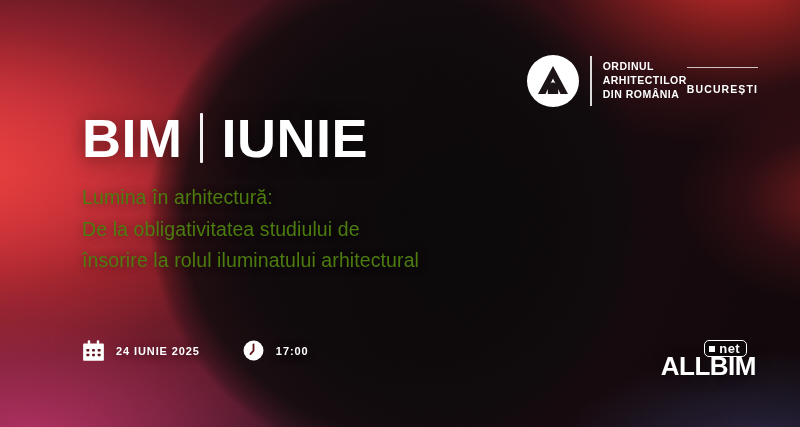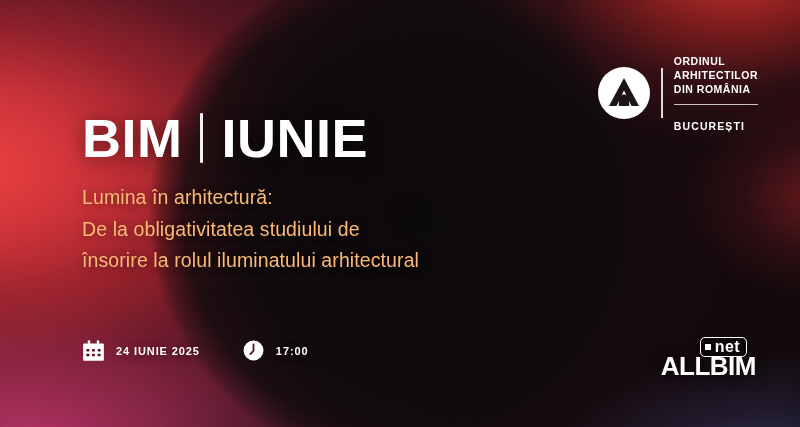--- a/index.html
+++ b/index.html
@@ -66,21 +66,21 @@
     display:flex;align-items:center;gap:18px;
     color:#fff;font-size:54px;font-weight:700;letter-spacing:.5px;line-height:1;
     text-shadow:0 2px 18px rgba(0,0,0,.5);
   }
   #title-separator{
     width:3px;height:50px;background:#fff;border-radius:1px;opacity:.95;
   }
 
   #subtitle{
     position:absolute;left:82px;top:182px;
-    color:#fdba74;font-size:19.5px;font-weight:400;line-height:1.62;
+    color:#4d7c0f;font-size:19.5px;font-weight:400;line-height:1.62;
     letter-spacing:.1px;text-shadow:0 1px 10px rgba(0,0,0,.45);
   }
 
   
   #meta-row{
     position:absolute;left:82px;top:339px;
     display:flex;align-items:center;gap:42px;
   }
   .meta-item{display:flex;align-items:center;gap:11px;}
   .meta-label{
@@ -89,40 +89,40 @@
   }
   .meta-icon{width:23px;height:23px;flex:none;display:block;}
 
   
   #oar-logo{
     position:absolute;right:42px;top:55px;
     display:flex;align-items:center;gap:11px;
   }
   #oar-mark{width:52px;height:52px;flex:none;display:block;}
   #oar-divider{width:1.5px;height:50px;background:#ffffff;opacity:.85;flex:none;}
-  #oar-text{display:flex;flex-direction:column;gap:0;}
+  #oar-text{display:flex;flex-direction:row;gap:0;}
   #oar-name{
     color:#fff;font-size:10.5px;font-weight:700;line-height:1.32;
     letter-spacing:.5px;white-space:pre-line;
   }
   #oar-branch-wrap{margin-top:7px;padding-top:16px;border-top:1.3px solid rgba(255,255,255,.75);}
   #oar-branch{
     color:#fff;font-size:10.5px;font-weight:700;letter-spacing:1.1px;line-height:1;
   }
 
   
   #allbim-logo{position:absolute;right:44px;bottom:48px;display:flex;flex-direction:column;align-items:flex-end;}
   #allbim-badge{
     display:flex;align-items:center;gap:4px;
     border:1.8px solid #fff;border-radius:5px;
     padding:1px 6px 1px 4px;margin-right:9px;margin-bottom:-4px;
     position:relative;z-index:2;background:rgba(10,8,10,.55);
   }
   #allbim-badge-square{width:6px;height:6px;background:#fff;flex:none;}
-  #allbim-badge-text{color:#fff;font-size:16px;font-weight:700;letter-spacing:.4px;line-height:1;}
+  #allbim-badge-text{color:#fff;font-size:13px;font-weight:700;letter-spacing:.4px;line-height:1;}
   #allbim-wordmark{
     color:#fff;font-size:26px;font-weight:700;letter-spacing:-.5px;line-height:1;
     text-shadow:0 2px 14px rgba(0,0,0,.55);
   }
 </style>
 </head>
 <body>
 
 <div id="banner">
 

